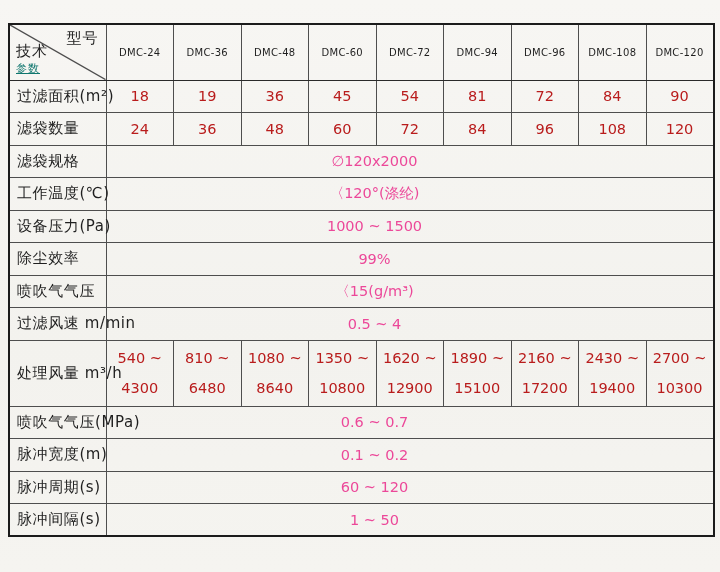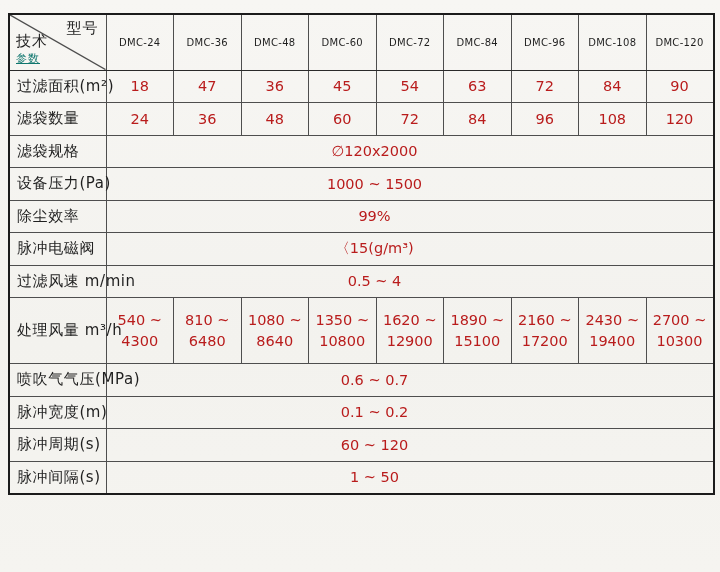--- a/index.html
+++ b/index.html
@@ -13,21 +13,21 @@
     color: #222;
   }
   .page {
     position: relative;
     width: 720px;
     height: 572px;
   }
   table.spec {
     position: absolute;
     left: 8px;
-    top: 13px;
+    top: 23px;
     width: 705px;
     border-collapse: collapse;
     table-layout: fixed;
     border: 2.5px solid #1b1b1b;
     background: transparent;
   }
   table.spec col.label-col { width: 97px; }
   table.spec col.model-col { width: 67.5px; }
   th, td {
     border: 1px solid #4e4e4e;
@@ -53,25 +53,25 @@
     letter-spacing: 0.6px;
     color: #1f1f1f;
     white-space: nowrap;
   }
   .value-cell {
     font-size: 14.5px;
     color: #b91c1c;
   }
   .value-cell.two-line {
     white-space: pre-line;
-    line-height: 21px;
+    line-height: 30px;
   }
   .merged-value-cell {
     font-size: 14.5px;
-    color: #b91c1c;
+    color: #ec4899;
     padding-right: 70px; 
   }
   
   .corner-cell {
     position: relative;
     overflow: hidden;
   }
   .corner-cell svg.diag {
     position: absolute;
     left: 0; top: 0;
@@ -130,36 +130,36 @@
           <span class="corner-top">型号</span>
           <span class="corner-b1">技术</span>
           <span class="corner-b2">参数</span>
         </th>
 
       <th class="model-header">DMC-24</th>
           <th class="model-header">DMC-36</th>
           <th class="model-header">DMC-48</th>
           <th class="model-header">DMC-60</th>
           <th class="model-header">DMC-72</th>
-          <th class="model-header">DMC-84</th>
+          <th class="model-header">DMC-94</th>
           <th class="model-header">DMC-96</th>
           <th class="model-header">DMC-108</th>
           <th class="model-header">DMC-120</th>
         </tr>
     </thead>
     <tbody id="spec-body">
 
     <tr>
           <th class="row-label">过滤面积(m²)</th>
           <td class="value-cell">18</td>
-          <td class="value-cell">47</td>
+          <td class="value-cell">19</td>
           <td class="value-cell">36</td>
           <td class="value-cell">45</td>
           <td class="value-cell">54</td>
-          <td class="value-cell">63</td>
+          <td class="value-cell">81</td>
           <td class="value-cell">72</td>
           <td class="value-cell">84</td>
           <td class="value-cell">90</td>
         </tr>
         <tr>
           <th class="row-label">滤袋数量</th>
           <td class="value-cell">24</td>
           <td class="value-cell">36</td>
           <td class="value-cell">48</td>
           <td class="value-cell">60</td>
@@ -167,29 +167,33 @@
           <td class="value-cell">84</td>
           <td class="value-cell">96</td>
           <td class="value-cell">108</td>
           <td class="value-cell">120</td>
         </tr>
         <tr>
           <th class="row-label">滤袋规格</th>
           <td class="merged-value-cell" colspan="9">∅120x2000</td>
         </tr>
         <tr>
+          <th class="row-label">工作温度(℃)</th>
+          <td class="merged-value-cell" colspan="9">〈120°(涤纶)</td>
+        </tr>
+        <tr>
           <th class="row-label">设备压力(Pa)</th>
           <td class="merged-value-cell" colspan="9">1000 ~ 1500</td>
         </tr>
         <tr>
           <th class="row-label">除尘效率</th>
           <td class="merged-value-cell" colspan="9">99%</td>
         </tr>
         <tr>
-          <th class="row-label">脉冲电磁阀</th>
+          <th class="row-label">喷吹气气压</th>
           <td class="merged-value-cell" colspan="9">〈15(g/m³)</td>
         </tr>
         <tr>
           <th class="row-label">过滤风速 m/min</th>
           <td class="merged-value-cell" colspan="9">0.5 ~ 4</td>
         </tr>
         <tr class="tall">
           <th class="row-label">处理风量 m³/h</th>
           <td class="value-cell two-line">540 ~
 4300</td>

